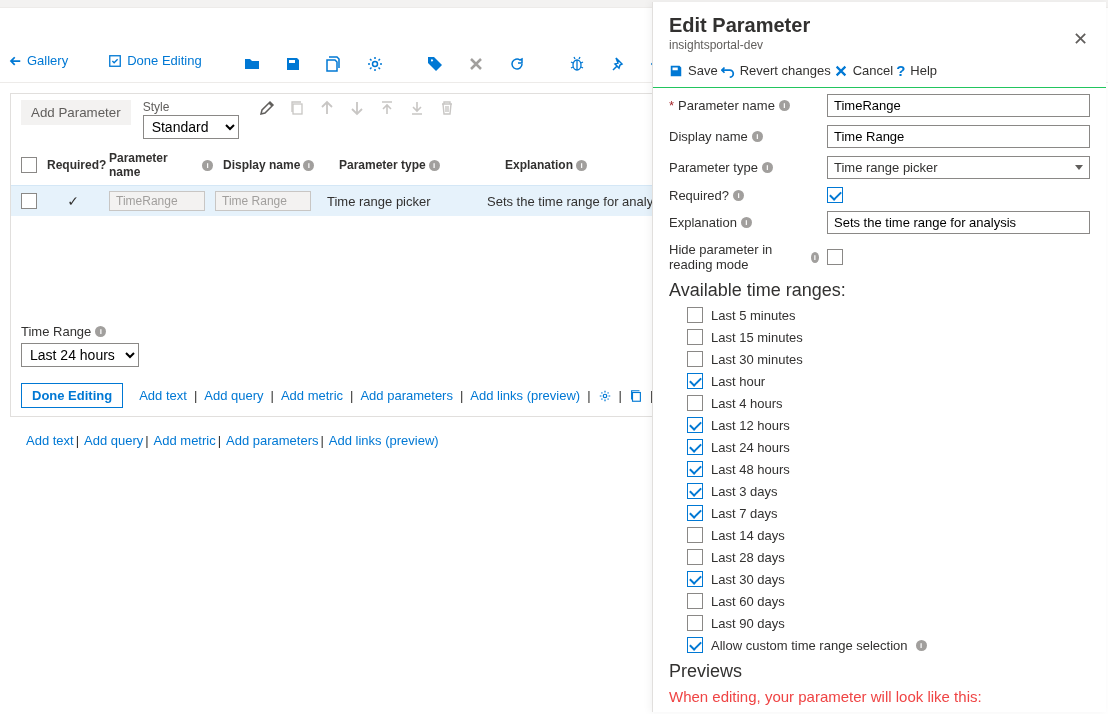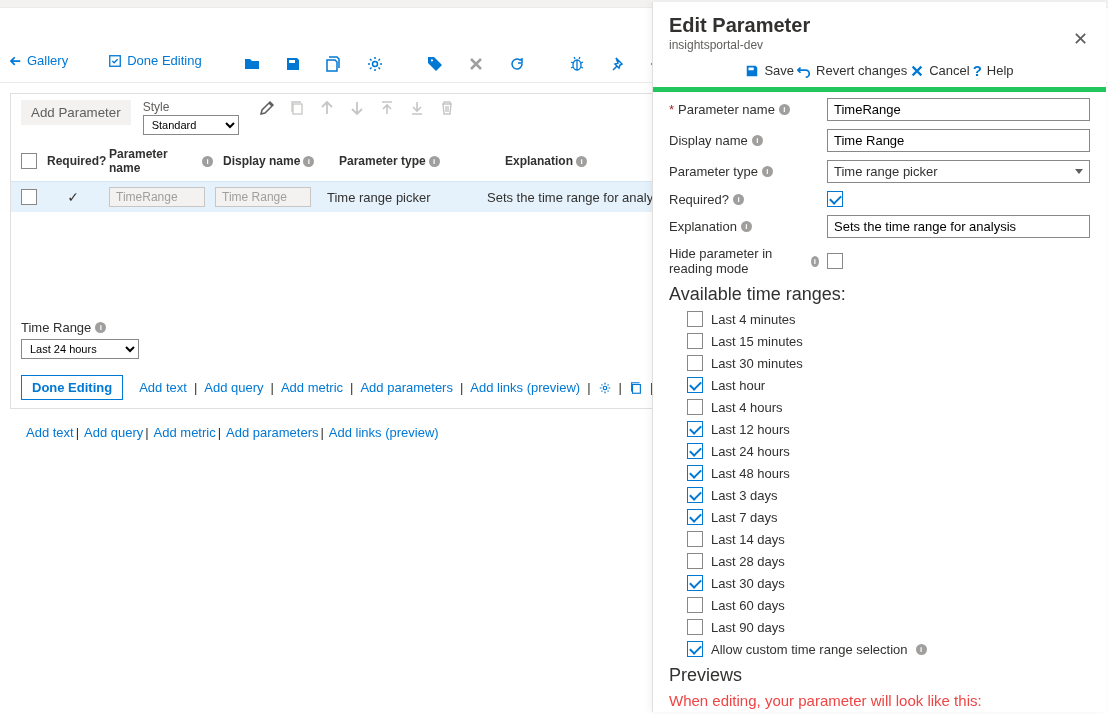--- a/index.html
+++ b/index.html
@@ -9,21 +9,21 @@
 .tb-link { display: inline-flex; align-items: center; gap: 5px; color: #0078d4; cursor: pointer; padding: 3px 4px; }
 .tb-icon { display: inline-flex; align-items: center; justify-content: center; width: 28px; height: 28px; color: #0078d4; cursor: pointer; }
 .tb-icon.disabled { color: #a19f9d; cursor: default; }
 .sep { width: 6px; }
 svg { display: block; }
 .workbook { padding: 10px 10px 10px 10px; }
 .param-box { border: 1px solid #e1dfdd; margin-bottom: 6px;}
 .param-top { display: flex; align-items: flex-start; gap: 12px; padding: 6px 10px; }
 .btn-grey { background: #f3f2f1; border: none; padding: 5px 10px; color: #605e5c; cursor: default;}
 .style-lbl { font-size: 12px; color: #605e5c; margin-bottom: 1px; }
-select { border: 1px solid #8a8886; font-size: 11px; padding: 2px 4px; background:#fff; }
+select { border: 1px solid #8a8886; font-size: 14px; padding: 2px 4px; background:#fff; }
 .param-icon-row { display: inline-flex; gap: 14px; padding-left: 8px;}
 .param-icon-row .ico { width: 16px; height: 16px; color: #605e5c; cursor: pointer;}
 .param-icon-row .ico.disabled { color: #c8c6c4; cursor: default;}
 .param-table-head { display: flex; align-items: center; gap: 10px; padding: 6px 10px; font-size: 12px; font-weight: 600; color: #323130;}
 .param-table-head .ck { width: 16px; height: 16px; border: 1px solid #8a8886; }
 .hc { display: flex; align-items: center; gap: 3px;}
 .info-icon { width: 11px; height: 11px; border-radius: 50%; background: #a19f9d; color: #fff; display:inline-flex; align-items:center; justify-content:center; font-size:8px; font-weight:bold;}
 .param-row { display: flex; align-items: center; gap: 10px; padding: 5px 10px; background: #e6f2fb; border-top: 1px solid #d4e7f6;}
 .param-row .ck { width: 16px; height: 16px; border: 1px solid #8a8886; background:#fff;}
 .chk-mark { font-size: 14px; color: #323130; padding: 0 4px;}
@@ -37,21 +37,21 @@
 .pipe { color:#323130; padding:0 2px;}
 .bottom-links { padding: 10px 16px; }
 
 
 .panel { position:absolute; top:2px; bottom:2px; right:2px; width:454px; background:#fff; border-left:1px solid #e1dfdd; box-shadow:-2px 0 8px rgba(0,0,0,0.05); padding:12px 0 0 0; overflow-y:auto;}
 .panel::-webkit-scrollbar{width:10px;} .panel::-webkit-scrollbar-thumb{background:#c8c6c4;}
 .p-head { display:flex; justify-content:space-between; align-items:flex-end; padding:0 16px;}
 .p-title { font-size:20px; font-weight:600; }
 .p-sub { font-size:12px; color:#605e5c; margin-top:1px;}
 .close-x { font-size:18px; color:#605e5c; cursor:pointer; padding:2px;}
-.p-toolbar { display:flex; gap:3px; padding:10px 16px 8px 16px; border-bottom:5px solid #22c55e;justify-content:center;}
+.p-toolbar { display:flex; gap:3px; padding:10px 16px 8px 16px; border-bottom:1px solid #22c55e;}
 .p-tb-btn { display:inline-flex; align-items:center; gap:5px; color:#323130; cursor:pointer;}
 .p-tb-btn .pi { color:#0078d4; font-weight:bold; display:inline-flex;}
 .form { padding: 6px 16px;}
 .fr { display:flex; align-items:center; gap:8px; margin-bottom:8px;}
 .flabel { width:150px; display:flex; align-items:center; gap:4px; font-size:13px;}
 .flabel .req { color:#a4262c; }
 .fin { flex:1; border:1px solid #8a8886; padding:3px 6px; font-size:13px;}
 .fsel { flex:1; border:1px solid #8a8886; padding:3px 6px; font-size:13px; background:#fff; display:flex; justify-content:space-between; align-items:center;}
 .chbox { width:16px; height:16px; border:1px solid #0078d4; display:inline-flex; align-items:center; justify-content:center;}
 .chbox.chk::after{content:""; width:5px; height:9px; border:solid #0078d4; border-width:0 2px 2px 0; transform:rotate(45deg); margin-top:-2px;}
@@ -345,21 +345,21 @@
           <span>Hide parameter in reading mode</span> 
           <span class="info-icon">i</span>
         </span>
       <span class="chbox-grey"></span>
     </div>
 
     <div class="sect-title">Available time ranges:</div>
     <div class="ranges" id="ranges-container">
         <div class="range-row">
           <span class="chbox-grey"></span>
-          <span>Last 4 minutes</span>
+          <span>Last 5 minutes</span>
         </div>
         <div class="range-row">
           <span class="chbox-grey"></span>
           <span>Last 15 minutes</span>
         </div>
         <div class="range-row">
           <span class="chbox-grey"></span>
           <span>Last 30 minutes</span>
         </div>
         <div class="range-row">

